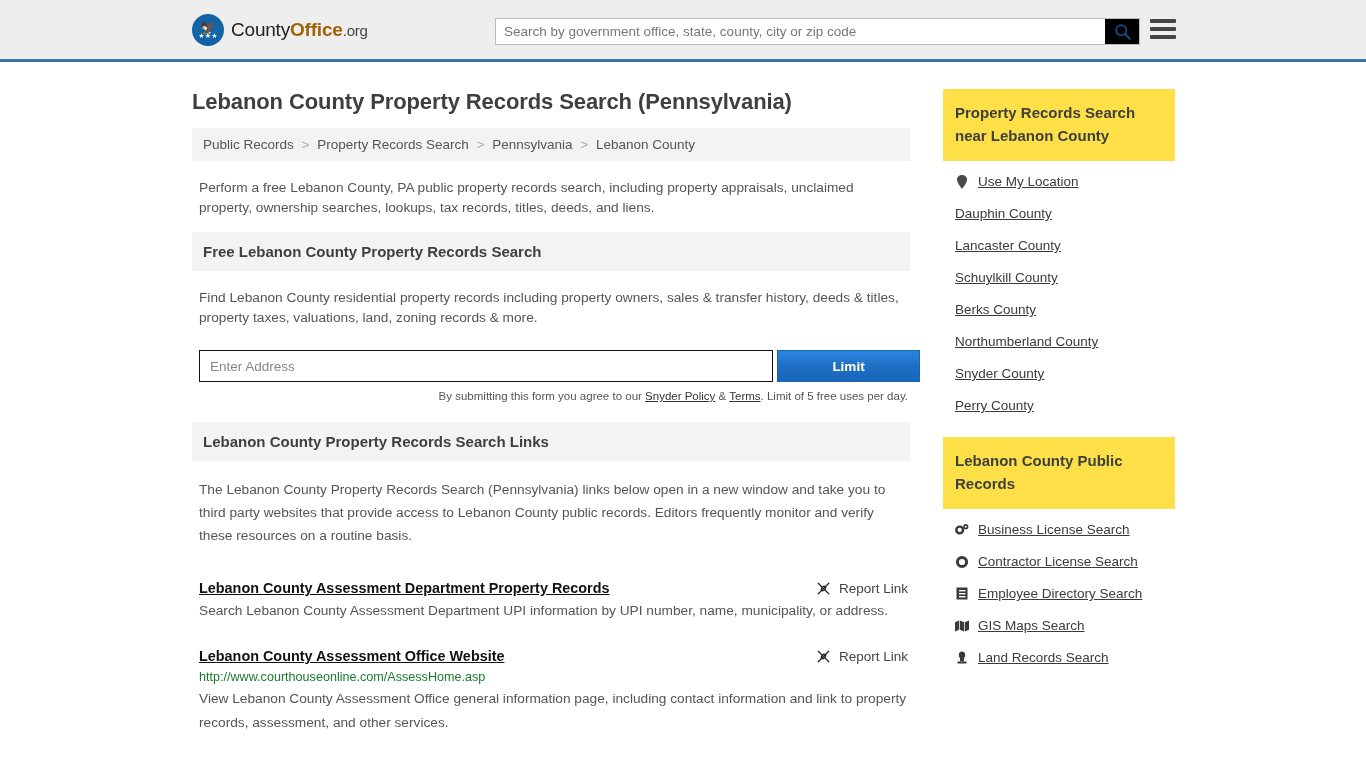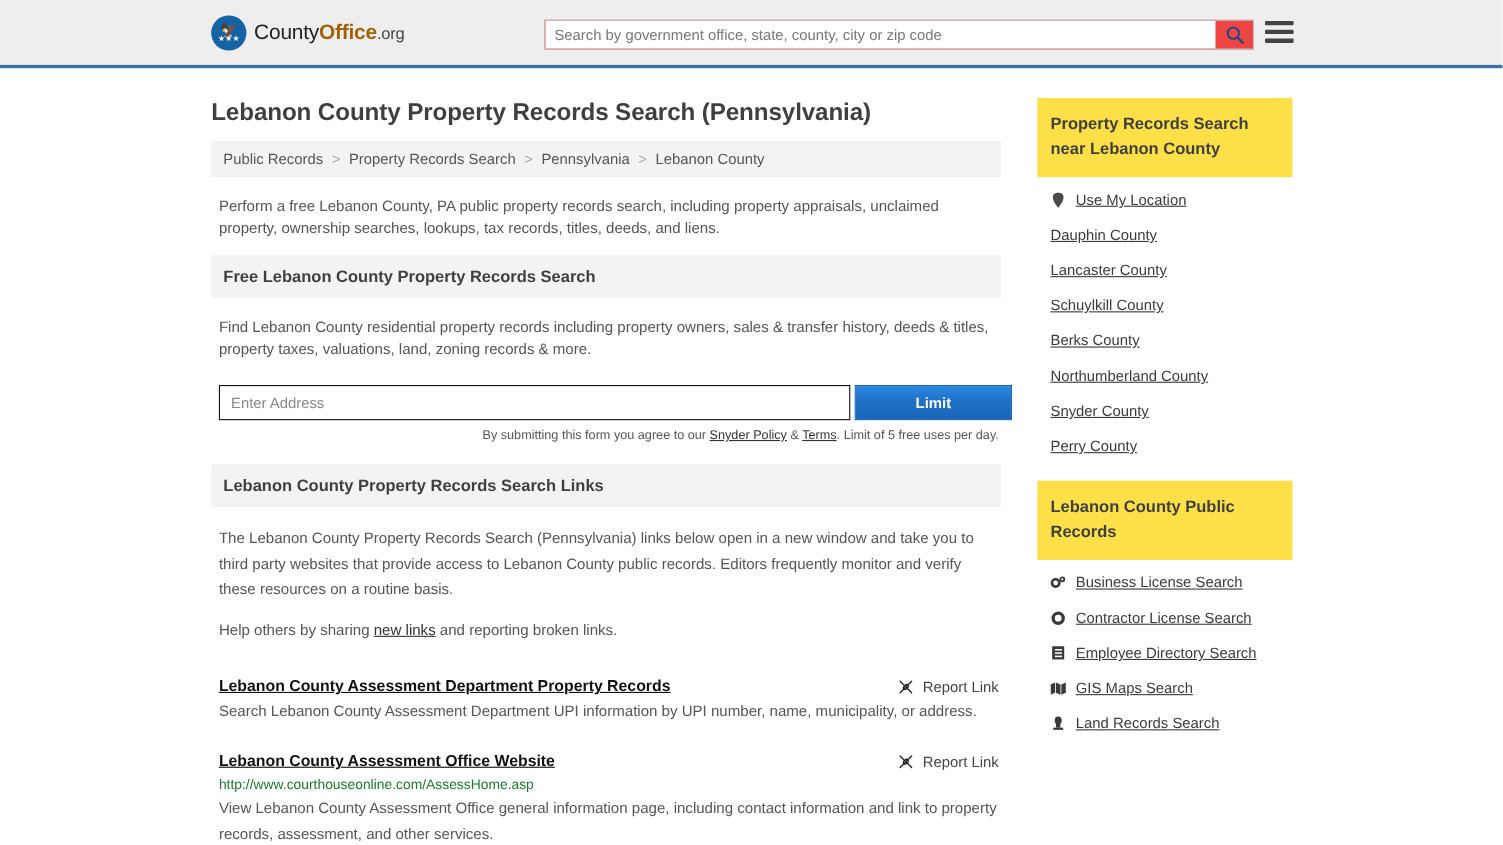--- a/index.html
+++ b/index.html
@@ -52,21 +52,21 @@
   .logo-text .t-county { color: #222; }
   .logo-text .t-office { color: #a16207; font-weight: bold; }
   .logo-text .t-org { color: #444; font-size: 15px; }
 
   .search-shell {
     position: absolute;
     left: 495px;
     top: 18px;
     width: 645px;
     height: 27px;
-    background: #ef4444;
+    background: #000000;
     border: 1px solid #bbbbbb;
     display: flex;
     align-items: flex-end;
   }
   .search-shell input {
     flex: 1;
     border: 0;
     outline: none;
     height: 100%;
     padding: 0 8px;
@@ -310,23 +310,20 @@
     <div class="form-note">
       <span>By submitting this form you agree to our </span><a href="#">Snyder Policy</a><span> &amp; </span><a href="#">Terms</a><span>. Limit of 5 free uses per day.</span>
     </div>
 
     <div style="height:20px"></div>
 
     <div class="section-head">Lebanon County Property Records Search Links</div>
 
     <p class="body-text tall">The Lebanon County Property Records Search (Pennsylvania) links below open in a new window and take you to third party websites that provide access to Lebanon County public records. Editors frequently monitor and verify these resources on a routine basis.</p>
 
-    <p class="body-text" style="padding-top:12px">
-      <span>Help others by sharing </span><a href="#">new links</a><span> and reporting broken links.</span>
-    </p>
 
     <div style="height:18px"></div>
 
     <div class="link-row">
       <div class="link-row-top">
         <a href="#" class="link-title">Lebanon County Assessment Department Property Records</a>
         <span class="report-link">
           <svg width="15" height="15" viewBox="0 0 20 20">
             <path d="M3 3 L9 9 M17 17 L11 11" stroke="#222" stroke-width="1.6" fill="none" stroke-linecap="round"></path>
             <path d="M3 17 L17 3" stroke="#222" stroke-width="1.6" fill="none" stroke-linecap="round"></path>

